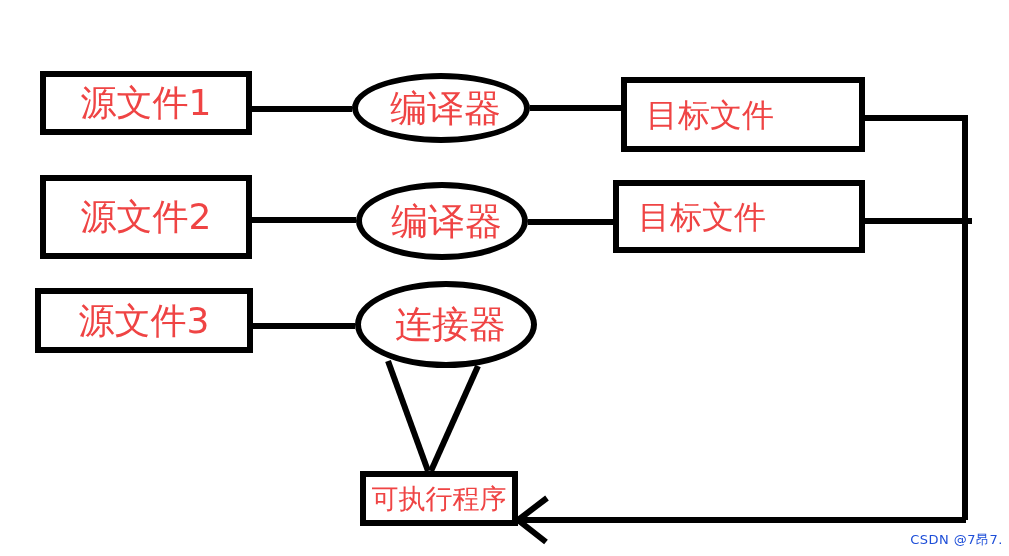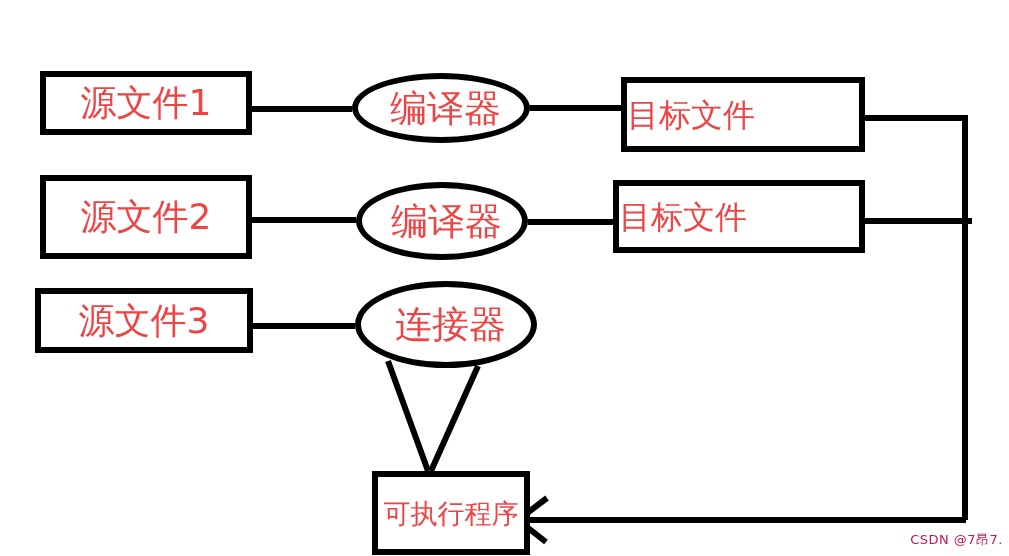--- a/index.html
+++ b/index.html
@@ -41,38 +41,38 @@
   .node .label {
     white-space: nowrap;
     line-height: 1;
   }
   .src-label   { font-size: 36px; }
   .proc-label  { font-size: 37px; margin-left: 9px; }
   .obj-label   { font-size: 32px; }
   .exec-label  { font-size: 27px; }
   .align-left {
     justify-content: flex-start;
-    padding-left: 0;
+    padding-left: 19px;
   }
   
   #node-source1   { left: 40px;  top: 71px;  width: 212px; height: 64px; }
   #node-source2   { left: 40px;  top: 175px; width: 212px; height: 84px; }
   #node-source3   { left: 35px;  top: 288px; width: 218px; height: 65px; }
   #node-compiler1 { left: 352px; top: 73px;  width: 178px; height: 70px; }
   #node-compiler2 { left: 356px; top: 182px; width: 172px; height: 78px; }
   #node-linker    { left: 355px; top: 281px; width: 182px; height: 87px; }
   #node-object1   { left: 621px; top: 77px;  width: 244px; height: 75px; }
   #node-object2   { left: 613px; top: 180px; width: 252px; height: 73px; }
-  #node-exec      { left: 360px; top: 471px; width: 158px; height: 84px; margin-left: 12px; }
+  #node-exec      { left: 360px; top: 471px; width: 158px; height: 55px; }
   .watermark {
     position: absolute;
     right: 6px;
     bottom: 7px;
     font-size: 13px;
-    color: #be185d;
+    color: #1d4ed8;
     letter-spacing: 0.5px;
   }
 </style>
 </head>
 <body>
 
 <div class="canvas">
 
   <svg class="connector-layer" width="1009" height="556" viewBox="0 0 1009 556" fill="none" stroke="#000000" stroke-width="6">
     <line x1="252" y1="109" x2="352" y2="109"></line>

